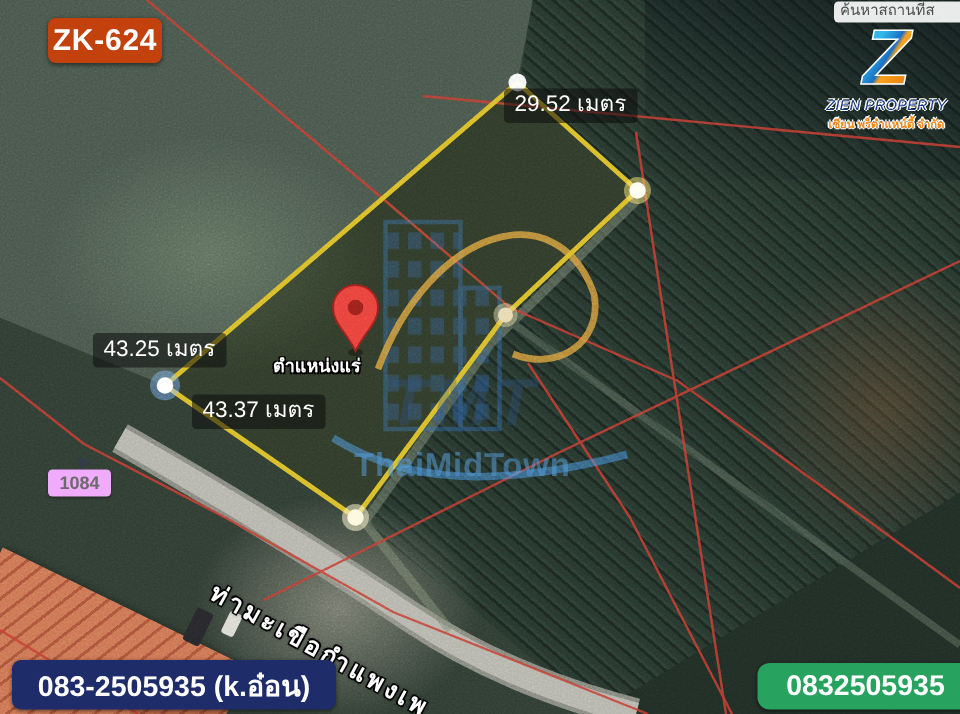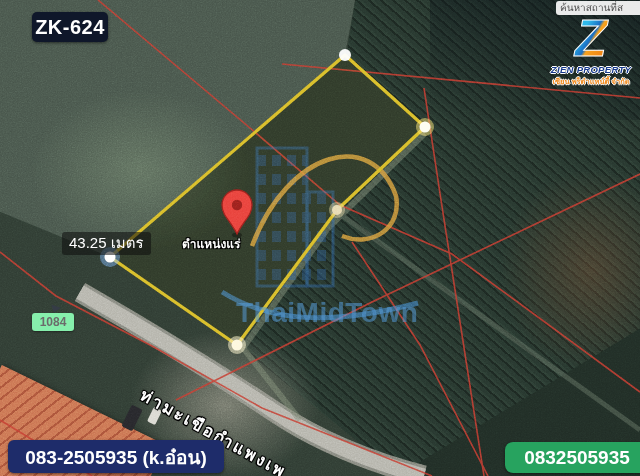--- a/index.html
+++ b/index.html
@@ -34,44 +34,44 @@
   .roof-small{left:92px;top:450px;width:58px;height:42px;transform:rotate(26deg);
      background:repeating-linear-gradient(116deg,#b05f42 0 6px,#8e4530 6px 8px);}
   .vehicle1{left:126px;top:406px;width:12px;height:24px;transform:rotate(26deg);background:#26262a;border-radius:2px;}
   .vehicle2{left:150px;top:408px;width:9px;height:16px;transform:rotate(26deg);background:#d9d8d0;border-radius:2px;}
   .noise{left:0;top:0;mix-blend-mode:overlay;opacity:.45;pointer-events:none;}
   
   .measure{display:inline-block;white-space:nowrap;color:#fff;font-size:15px;line-height:1.2;
      padding:2px 7px 3px;background:rgba(12,12,12,.55);border-radius:3px;}
   .pin-label{color:#fff;font-size:12px;font-weight:700;white-space:nowrap;
      text-shadow:-1px -1px 0 #000,1px -1px 0 #000,-1px 1px 0 #000,1px 1px 0 #000;}
-  .code-badge{left:32px;top:12px;width:76px;height:30px;background:#0f172a;border-radius:5px;
+  .code-badge{left:32px;top:12px;width:76px;height:30px;background:#c2410c;border-radius:5px;
      color:#fff;font-size:20px;font-weight:bold;letter-spacing:.5px;
      display:flex;align-items:center;justify-content:center;box-shadow:0 1px 3px rgba(0,0,0,.5);}
   .search-box{left:556px;top:1px;width:95px;height:14px;background:rgba(250,250,250,.93);
      border-radius:3px;color:#4f4f4f;font-size:10px;line-height:14px;padding-left:4px;
      white-space:nowrap;overflow:hidden;}
   .logo{left:544px;top:10px;width:94px;text-align:center;}
-  .logo .brand-en{display:block;margin-top:-6px;font-size:9.5px;font-weight:bold;font-style:italic;
+  .logo .brand-en{display:block;margin-top:-6px;font-size:9.5px;font-weight:normal;font-style:italic;
      letter-spacing:.3px;color:#183a8c;white-space:nowrap;
      text-shadow:-1px 0 0 #fff,1px 0 0 #fff,0 -1px 0 #fff,0 1px 0 #fff;}
   .logo .brand-th{display:block;font-size:7.5px;font-weight:bold;color:#f08a1d;white-space:nowrap;
      text-shadow:-1px 0 0 #fff,1px 0 0 #fff,0 -1px 0 #fff,0 1px 0 #fff;}
-  .route-sign{left:32px;top:313px;width:42px;height:18px;background:#86efac;border-radius:3px;
+  .route-sign{left:32px;top:313px;width:42px;height:18px;background:#f0abfc;border-radius:3px;
      color:#6b6b6b;font-size:12px;font-weight:bold;text-align:center;line-height:18px;
      box-shadow:0 1px 2px rgba(0,0,0,.4);}
   .route-pointer{left:50px;top:306px;width:0;height:0;
      border-left:5px solid transparent;border-right:5px solid transparent;border-top:7px solid #353c46;
      transform:rotate(18deg);}
   .road-name{left:148px;top:382px;transform:rotate(29deg);transform-origin:left top;
      color:#fff;font-size:16.5px;font-weight:bold;letter-spacing:2.5px;white-space:nowrap;
      text-shadow:-1px -1px 0 #000,1px -1px 0 #000,-1px 1px 0 #000,1px 1px 0 #000,0 0 3px #000;}
   .wm-monogram{left:258px;top:244px;font-size:44px;font-weight:800;font-style:italic;
      letter-spacing:4px;color:rgba(45,90,150,.30);}
-  .wm-name{left:236px;top:297px;font-size:28px;font-weight:bold;letter-spacing:.5px;
+  .wm-name{left:236px;top:297px;font-size:22px;font-weight:bold;letter-spacing:.5px;
      color:rgba(85,155,215,.55);}
   .phone-left{left:8px;top:440px;min-width:200px;height:33px;background:#1e2c6a;border-radius:6px;
      color:#fff;font-size:19px;font-weight:bold;display:flex;align-items:center;justify-content:center;
      padding:0 8px;box-shadow:0 1px 3px rgba(0,0,0,.5);}
   .phone-right{left:505px;top:442px;width:144px;height:31px;background:#27a35f;border-radius:8px;
      color:#fff;font-size:19px;font-weight:bold;display:flex;align-items:center;justify-content:center;
      box-shadow:0 1px 3px rgba(0,0,0,.5);}
 </style>
 </head>
 <body>
@@ -154,23 +154,26 @@
   </svg>
 
   <svg class="abs noise" width="640" height="476">
     <filter id="grain">
       <feTurbulence type="fractalNoise" baseFrequency="0.8" numOctaves="3" stitchTiles="stitch"></feTurbulence>
       <feColorMatrix type="saturate" values="0"></feColorMatrix>
     </filter>
     <rect width="640" height="476" filter="url(#grain)"></rect>
   </svg>
 
+  <div class="abs wm-monogram">TMT</div>
   <div class="abs wm-name">ThaiMidTown</div>
 
-  <div class="abs measure" style="left:62px;top:232px">43.25 เมตร</div>
+  <div class="abs measure" style="left:336px;top:59px">29.52 เมตร</div>
+  <div class="abs measure" style="left:62px;top:222px">43.25 เมตร</div>
+  <div class="abs measure" style="left:128px;top:263px">43.37 เมตร</div>
 
   <div class="abs pin-label" style="left:182px;top:234px">ตำแหน่งแร่</div>
 
   <div class="abs route-pointer"></div>
   <div class="abs route-sign">1084</div>
 
   <div class="abs road-name">ท่ามะเขือกำแพงเพ</div>
 
   <div class="abs code-badge">ZK-624</div>
 

